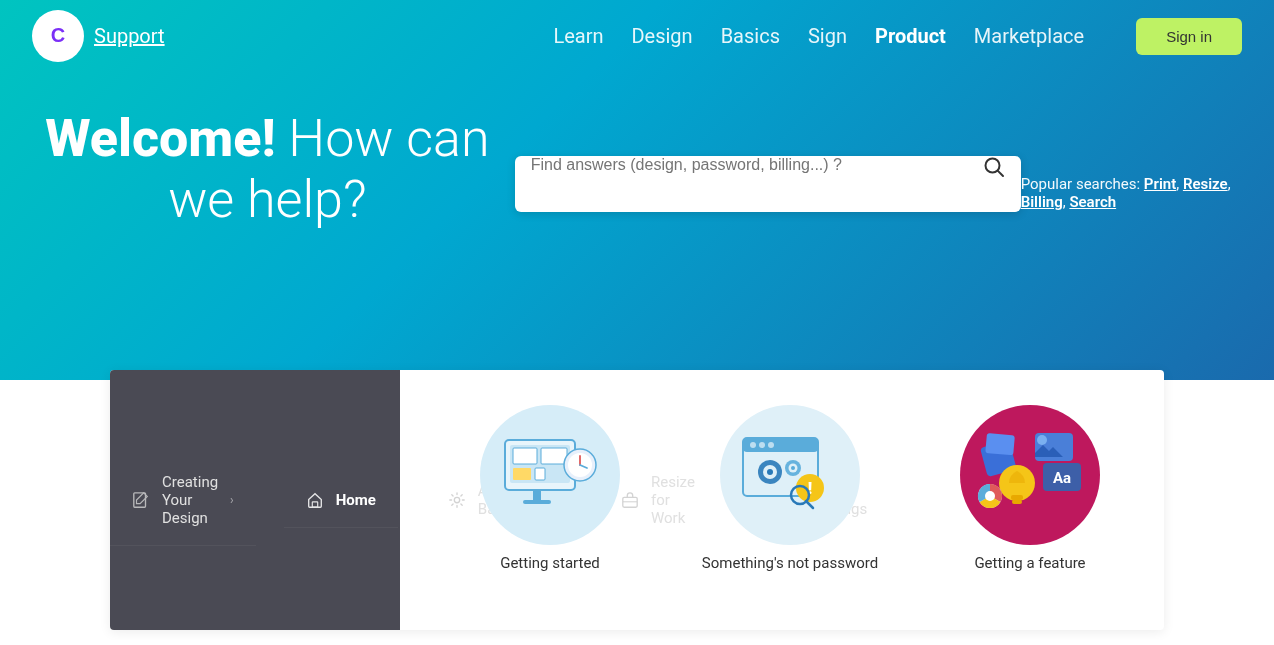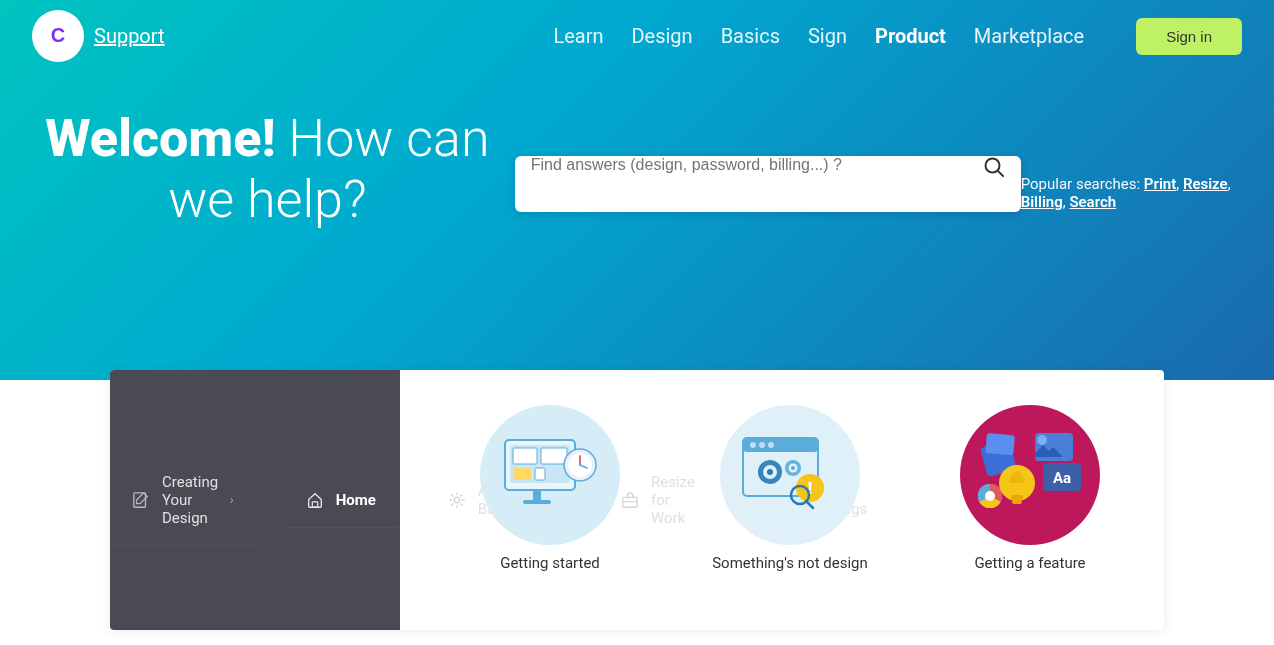--- a/index.html
+++ b/index.html
@@ -360,21 +360,21 @@
             <circle cx="58" cy="38" r="2" fill="#5aacda"></circle>
 
             <circle cx="75" cy="58" r="14" fill="#f5c518"></circle>
             <text x="75" y="64" text-anchor="middle" font-size="16" font-weight="900" fill="white">!</text>
 
             <circle cx="65" cy="65" r="9" fill="none" stroke="#2979b8" stroke-width="2.5"></circle>
             <line x1="71" y1="71" x2="78" y2="78" stroke="#2979b8" stroke-width="2.5" stroke-linecap="round"></line>
           </svg>
         </div>
       </div>
-      <span class="card-label">Something's not design</span>
+      <span class="card-label">Something's not password</span>
     </div>
 
     <div class="card">
       <div class="card-img">
         <div class="illus-circle illus-purple">
           <svg width="110" height="95" viewBox="0 0 110 95" fill="none" xmlns="http://www.w3.org/2000/svg">
 
             <rect x="5" y="20" width="30" height="30" rx="4" fill="#3a6fd8" transform="rotate(-15 5 20)"></rect>
             <rect x="12" y="5" width="28" height="20" rx="3" fill="#5a8ff0" transform="rotate(5 12 5)"></rect>
 

